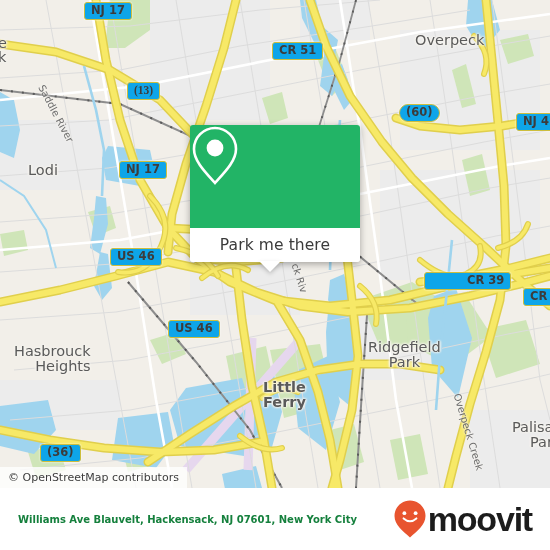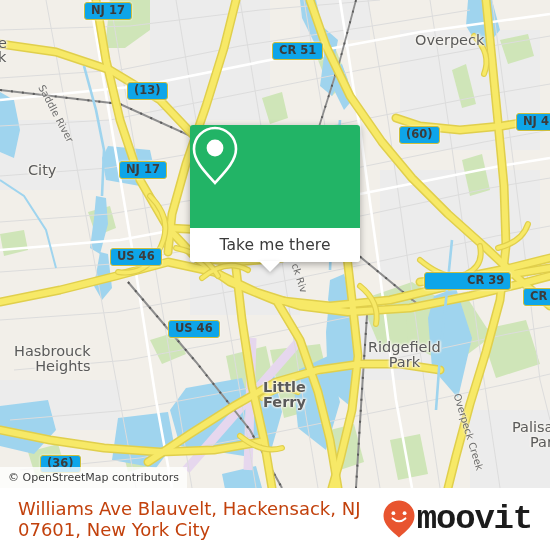--- a/index.html
+++ b/index.html
@@ -108,33 +108,34 @@
 
   
   #footer {
     position: absolute; left: 0; top: 488px; width: 550px; height: 62px;
     background: rgba(255,255,255,0.93);
     display: flex; align-items: center;
     padding: 0 14px 0 18px;
   }
   #footer-text {
     flex: 1;
-    color: #c2410c;
-    font-size: 18px;
+    color: #15803d;
+    font-size: 10px;
     line-height: 21px;
     font-family: "DejaVu Sans", sans-serif;
     max-width: 400px;
     padding-right: 8px;
+    font-weight: bold;
   }
   #brand { display: flex; align-items: center; gap: 1px; padding-right: 4px; }
   #brand-wordmark {
     color: #1c1c1c;
     font-size: 34px;
     font-weight: bold;
-    font-family: Liberation Mono, monospace;
+    font-family: Liberation Sans, sans-serif;
     letter-spacing: -1.2px;
     line-height: 34px;
   }
 </style>
 </head>
 <body>
 
 <div id="root">
 
   <div id="map">
@@ -309,58 +310,58 @@
           <path d="M84 66 L96 110 L104 150 L102 196" stroke-width="2.6"></path>
           <path d="M0 180 L24 196 L46 230 L56 268" stroke-width="2"></path>
           <path d="M340 120 L336 170 L332 220 L330 270" stroke-width="2.6"></path>
           <path d="M452 240 L446 300 L440 356 L436 410" stroke-width="2.6"></path>
         </g>
       </g>
     </svg>
 
     <div id="map-labels">
         <div class="maplabel ctr big" style="left: 415px; top: 33px;">Overpeck</div>
-        <div class="maplabel ctr big" style="left: 28px; top: 163px;">City</div>
+        <div class="maplabel ctr big" style="left: 28px; top: 163px;">Lodi</div>
         <div class="maplabel ctr big" style="left: 14px; top: 344px; text-align: right;">Hasbrouck
 Heights</div>
         <div class="maplabel ctr big" style="left: 263px; top: 380px; font-weight: bold;">Little
 Ferry</div>
         <div class="maplabel ctr big" style="left: 368px; top: 340px;">Ridgefield
 Park</div>
         <div class="maplabel ctr big" style="left: 512px; top: 420px;">Palisades
 Park</div>
         <div class="maplabel big" style="left: -2px; top: 36px;">e</div>
         <div class="maplabel big" style="left: -2px; top: 50px;">k</div>
         <div class="creeklabel" style="left: 46px; top: 83px; transform: rotate(62deg); transform-origin: left top;">Saddle River</div>
         <div class="creeklabel" style="left: 462px; top: 392px; transform: rotate(73deg); transform-origin: left top;">Overpeck Creek</div>
         <div class="creeklabel" style="left: 300px; top: 262px; transform: rotate(72deg); transform-origin: left top;">ck Riv</div>
       </div>
     <div id="map-shields">
         <div class="shield" style="left: 84px; top: 2px;">NJ 17</div>
         <div class="shield" style="left: 272px; top: 42px;">CR 51</div>
-        <div class="shield" style="left: 127px; top: 82px;">(13)</div>
-        <div class="shield" style="left: 399px; top: 126px;">(60)</div>
+        <div class="shield" style="left: 127px; top: 82px; font-family: Liberation Serif, serif;">(13)</div>
+        <div class="shield" style="left: 399px; top: 104px; border-radius: 9px;">(60)</div>
         <div class="shield" style="left: 516px; top: 113px;">NJ 4</div>
         <div class="shield" style="left: 119px; top: 161px;">NJ 17</div>
         <div class="shield" style="left: 110px; top: 248px;">US 46</div>
         <div class="shield" style="left: 424px; top: 272px; padding-left: 42px;">CR 39</div>
         <div class="shield" style="left: 523px; top: 288px;">CR 1</div>
         <div class="shield" style="left: 168px; top: 320px;">US 46</div>
-        <div class="shield" style="left: 40px; top: 455px;">(36)</div>
+        <div class="shield" style="left: 40px; top: 444px;">(36)</div>
       </div>
 
     <div id="card">
       <div id="card-green">
         <svg width="50" height="62" viewBox="0 0 50 62">
           <path d="M25 3 C13.4 3 4 12.4 4 24 C4 36 15 47 25 58 C35 47 46 36 46 24 C46 12.4 36.6 3 25 3 Z" fill="none" stroke="#ffffff" stroke-width="2.6"></path>
           <circle cx="25" cy="23" r="8.4" fill="#ffffff"></circle>
         </svg>
       </div>
       <div id="card-white">
-        <span id="card-label">Take me there</span>
+        <span id="card-label">Park me there</span>
       </div>
       <div id="card-tail"></div>
     </div>
 
     <div id="attribution">© OpenStreetMap contributors</div>
   </div>
 
   <div id="footer">
     <div id="footer-text">Williams Ave Blauvelt, Hackensack, NJ 07601, New York City</div>
     <div id="brand">

